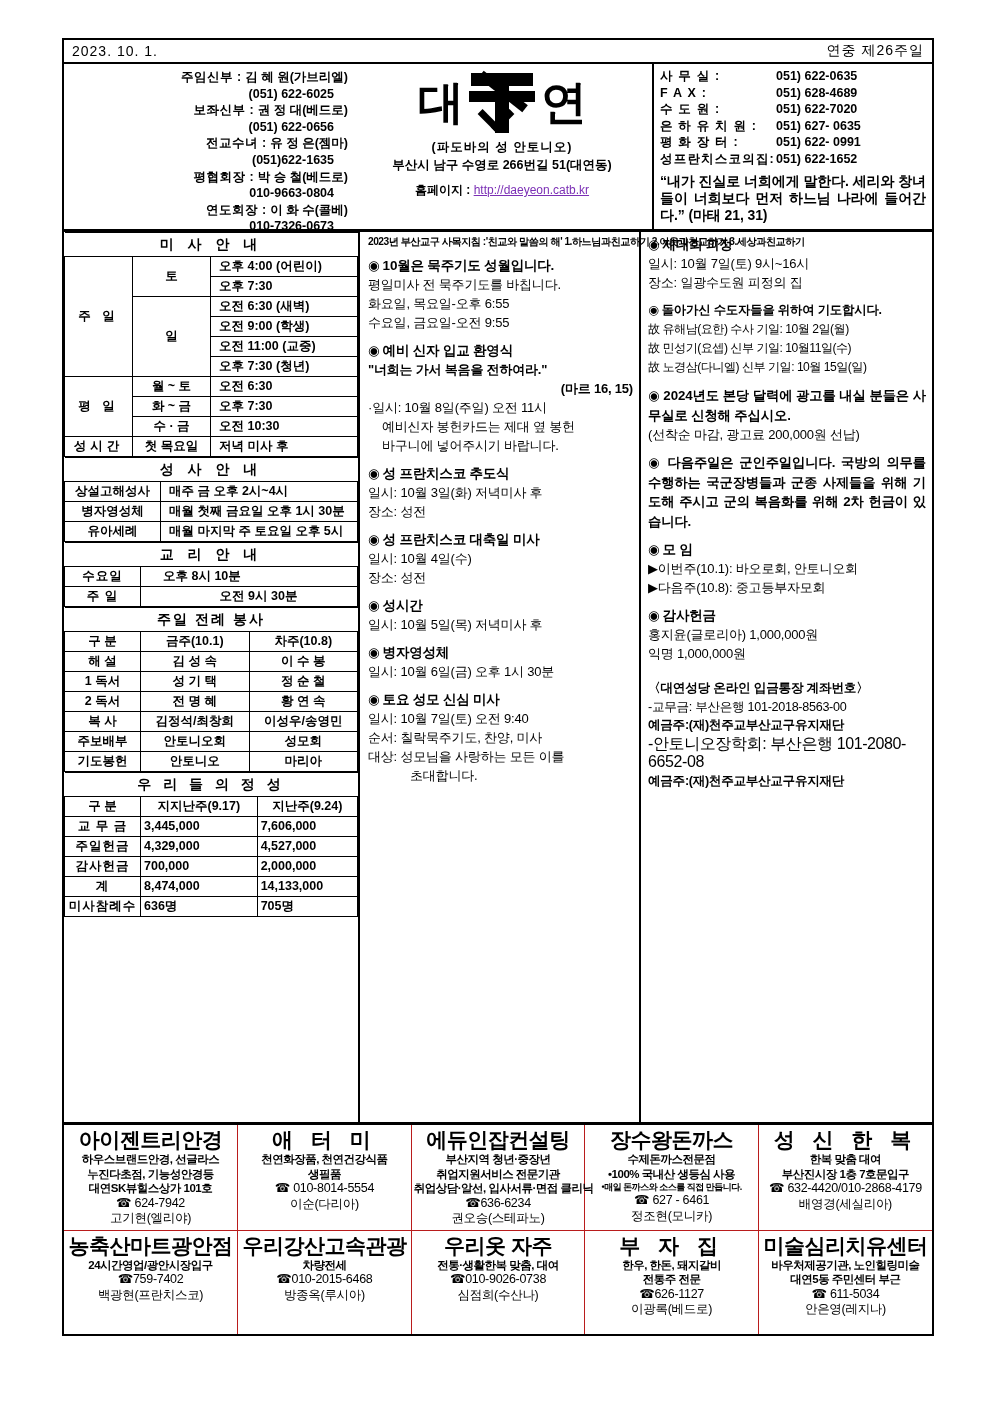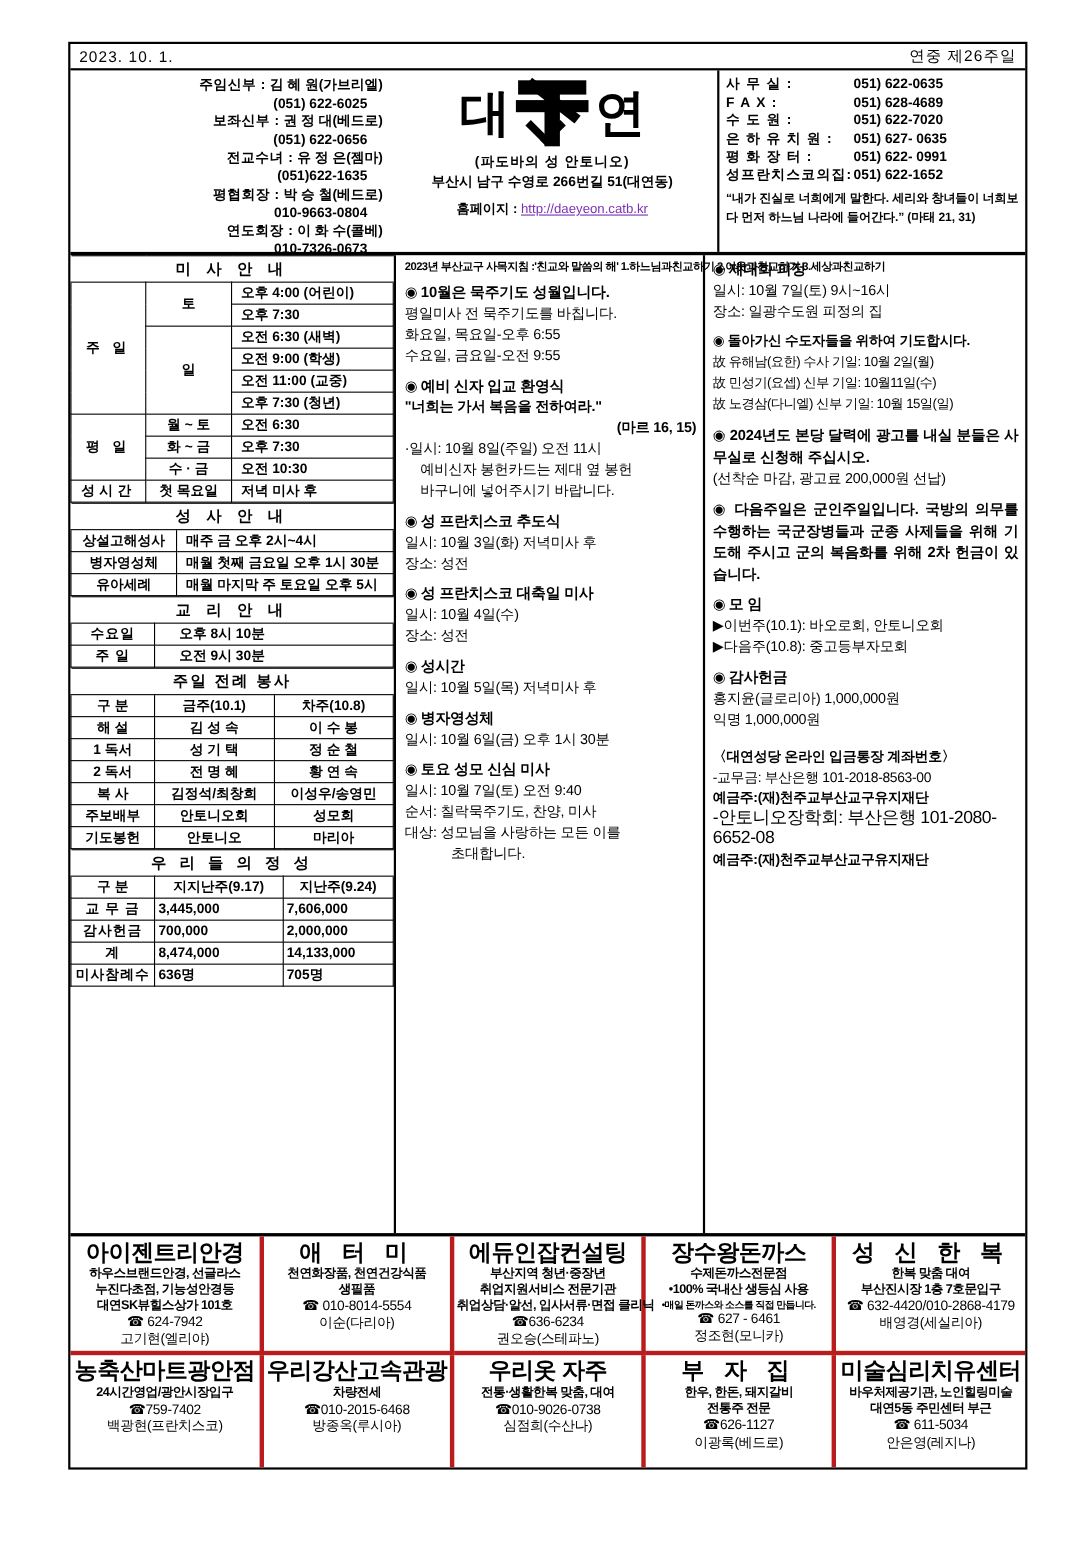--- a/index.html
+++ b/index.html
@@ -161,21 +161,21 @@
     white-space: nowrap;
   }
   .hdr-right .pname {
     display: inline-block;
     width: 116px;
     letter-spacing: 1.2px;
   }
   .hdr-right .pnum { letter-spacing: 0px; }
   .verse {
     margin-top: 6px;
-    font-size: 11px;
+    font-size: 14px;
     font-weight: bold;
     line-height: 17px;
     text-align: justify;
     letter-spacing: -0.1px;
   }
 
   
   .body {
     display: flex;
     flex: 1 1 auto;
@@ -267,21 +267,21 @@
   .bank .acct2 { font-size: 16px; letter-spacing: -0.4px; }
 
   
   .ads { flex: 0 0 auto; }
   table.ads-t {
     width: 100%;
     border-collapse: collapse;
     table-layout: fixed;
   }
   table.ads-t td {
-    border: 4px solid #b91c1c;
+    border: 1px solid #b91c1c;
     text-align: center;
     vertical-align: top;
     padding: 2px 2px 3px 2px;
     height: 104px;
   }
   table.ads-t tr td:first-child { border-left: none; }
   table.ads-t tr td:last-child { border-right: none; }
   table.ads-t tr:first-child td { border-top: none; }
   table.ads-t tr:last-child td { border-bottom: none; }
   .ad-name {
@@ -467,21 +467,21 @@
         <tbody id="doctrine-tbody">
             <tr>
               <td class="sec" colspan="2">교 리 안 내</td>
             </tr>
             <tr>
               <td style="width:76px;letter-spacing:1px;">수요일</td>
               <td class="lft" style="padding-left:22px;">오후 8시 10분</td>
             </tr>
             <tr>
               <td style="width:76px;letter-spacing:1px;">주 일</td>
-              <td class="lft" style="padding-left:22px;">오전 9시 30분</td>
+              <td class="lft" style="padding-left:22px;text-align:center;">오전 9시 30분</td>
             </tr>
           </tbody>
       </table>
 
       <table class="t">
         <tbody id="liturgy-tbody">
             <tr>
               <td class="sec" colspan="3" style="letter-spacing:2px;">주일  전례  봉사</td>
             </tr>
             <tr>
@@ -529,20 +529,25 @@
             </tr>
             <tr>
               <td style="width:76px;">구       분</td>
               <td style="width:auto;">지지난주(9.17)</td>
               <td style="width:auto;">지난주(9.24)</td>
             </tr>
             <tr>
               <td style="letter-spacing:1px;">교 무 금</td>
               <td class="rgt">3,445,000</td>
               <td class="rgt">7,606,000</td>
+            </tr>
+            <tr>
+              <td style="letter-spacing:1px;">주일헌금</td>
+              <td class="rgt">4,329,000</td>
+              <td class="rgt">4,527,000</td>
             </tr>
             <tr>
               <td style="letter-spacing:1px;">감사헌금</td>
               <td class="rgt">700,000</td>
               <td class="rgt">2,000,000</td>
             </tr>
             <tr>
               <td style="letter-spacing:1px;">계</td>
               <td class="rgt">8,474,000</td>
               <td class="rgt">14,133,000</td>

